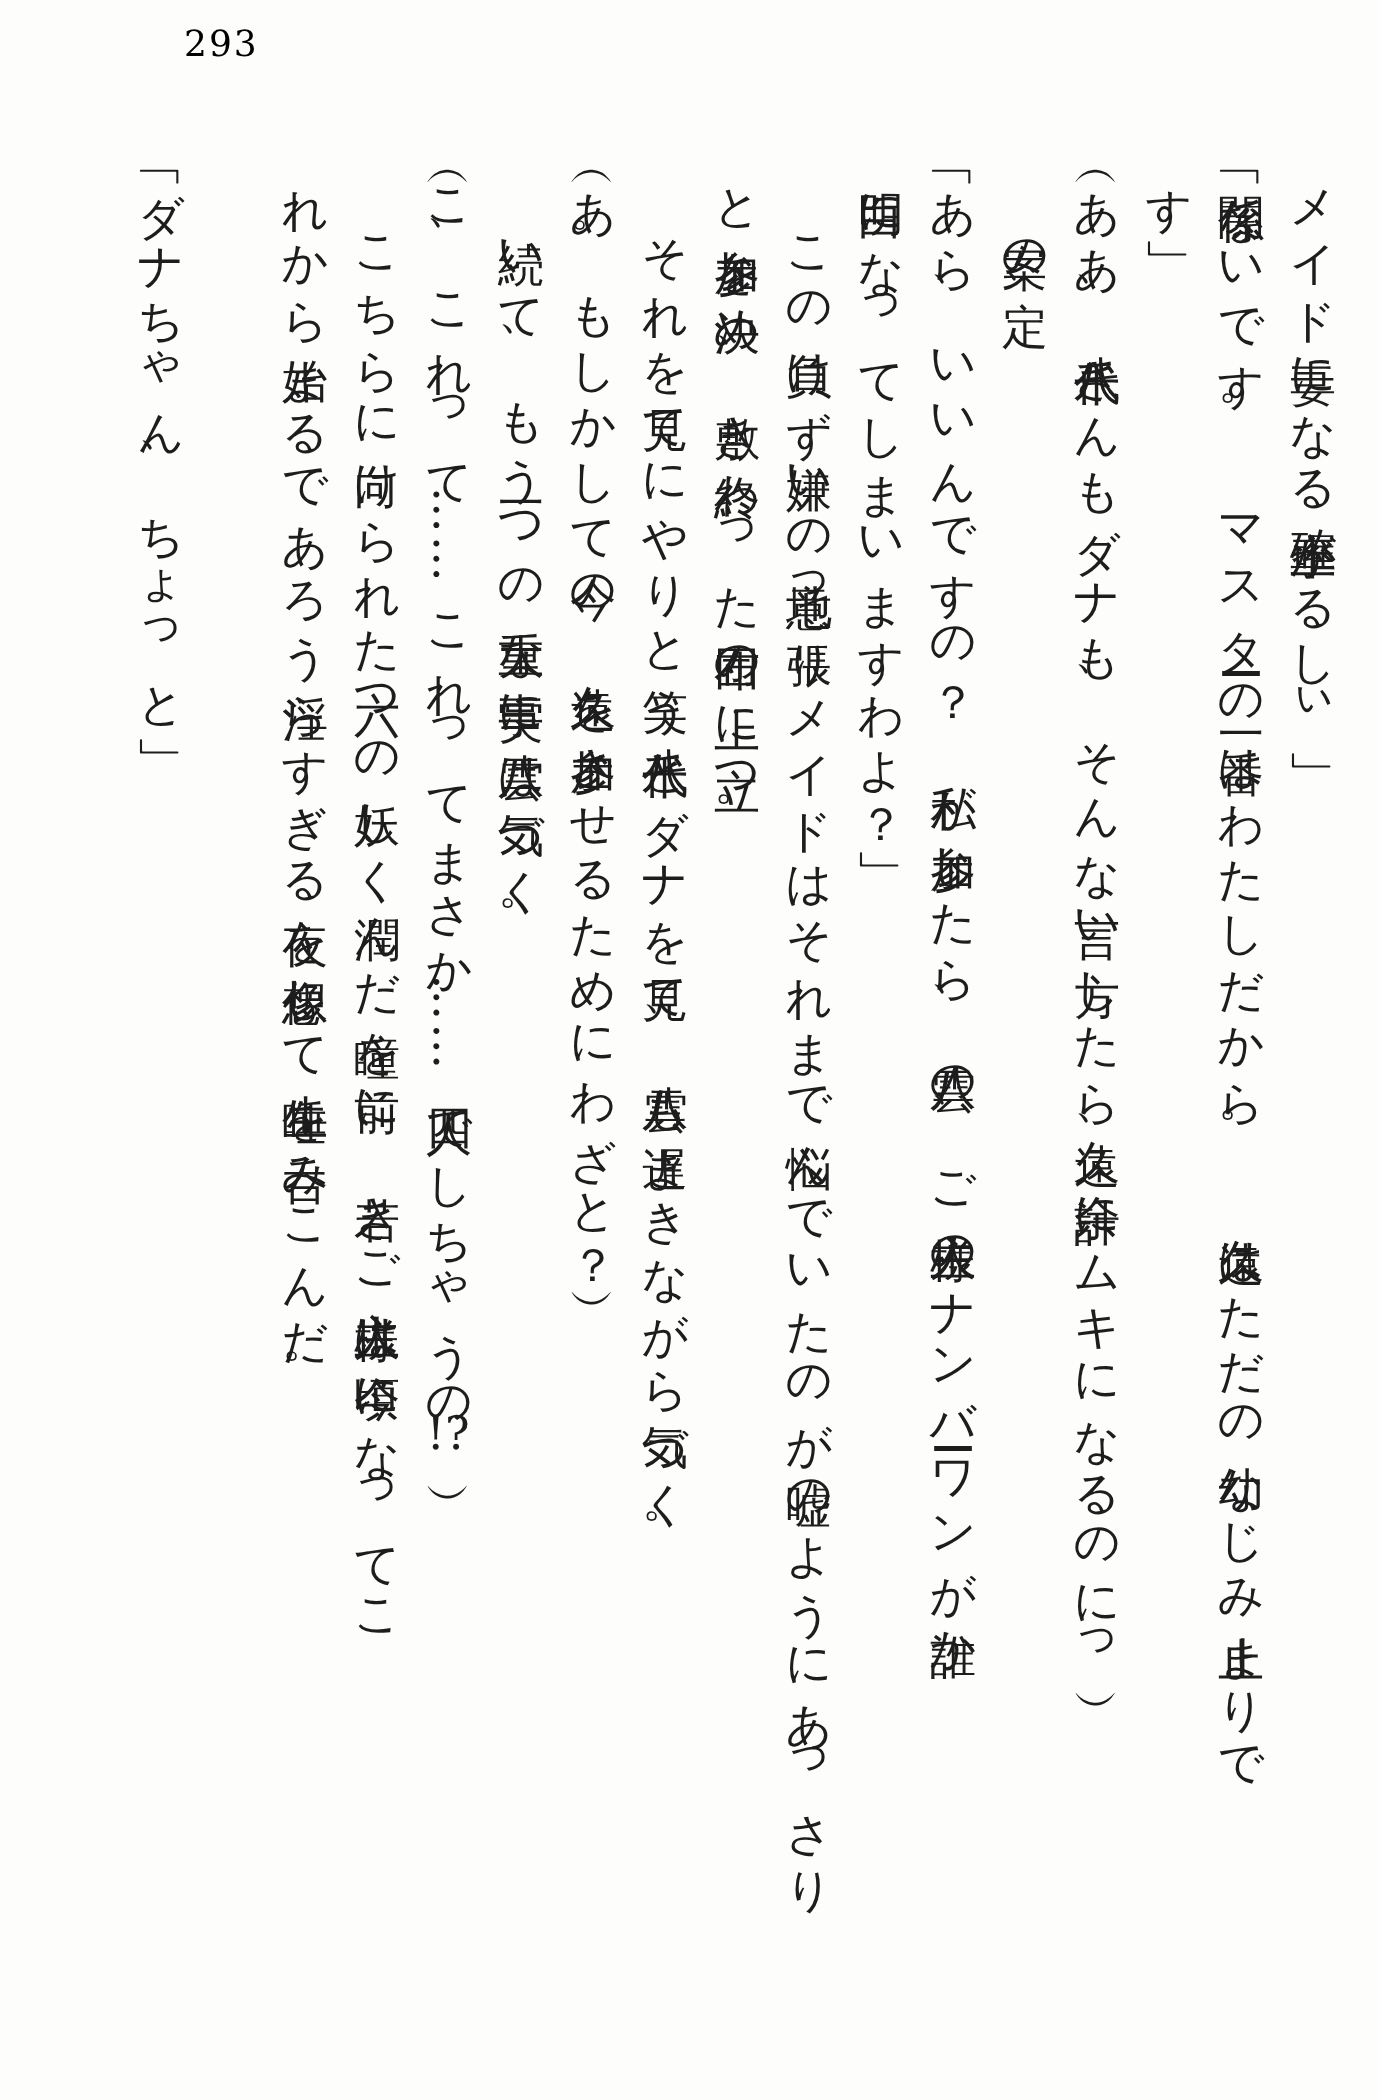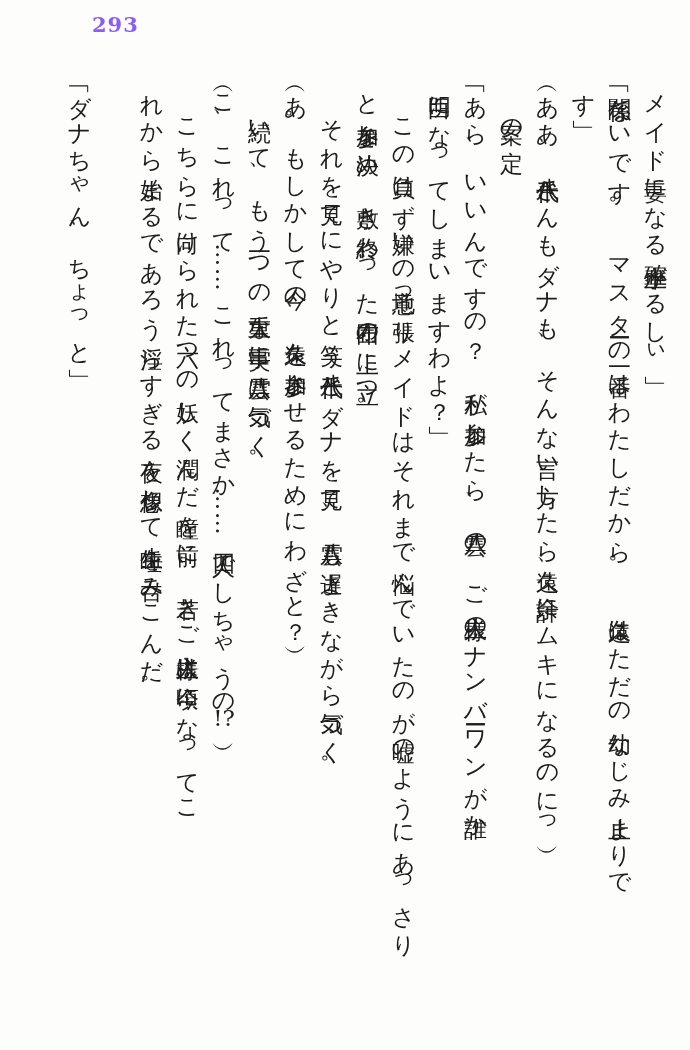--- a/index.html
+++ b/index.html
@@ -15,24 +15,23 @@
     height: 1050px;
     background: #fdfdfc;
     overflow: hidden;
     font-family: "DejaVu Serif", "Liberation Serif", serif;
     color: #1d1d1d;
   }
   .page-number {
     position: absolute;
     top: 12px;
     left: 92px;
-    font-size: 21px;
+    font-size: 18px;
     letter-spacing: 1px;
-    color: #8b5cf6;
-    font-weight: bold;
+    color: #000000;
   }
   .text-block {
     position: absolute;
     top: 78px;
     right: 16px;
     height: 952px;
     writing-mode: vertical-rl;
     text-orientation: mixed;
     font-size: 23px;
     line-height: 36px;

